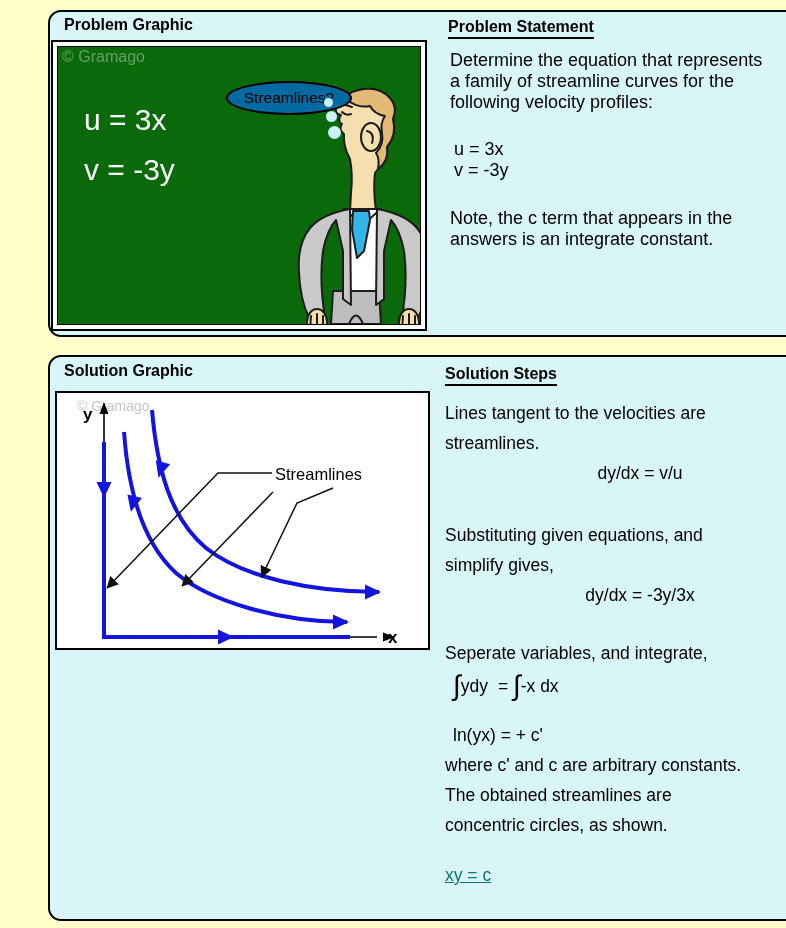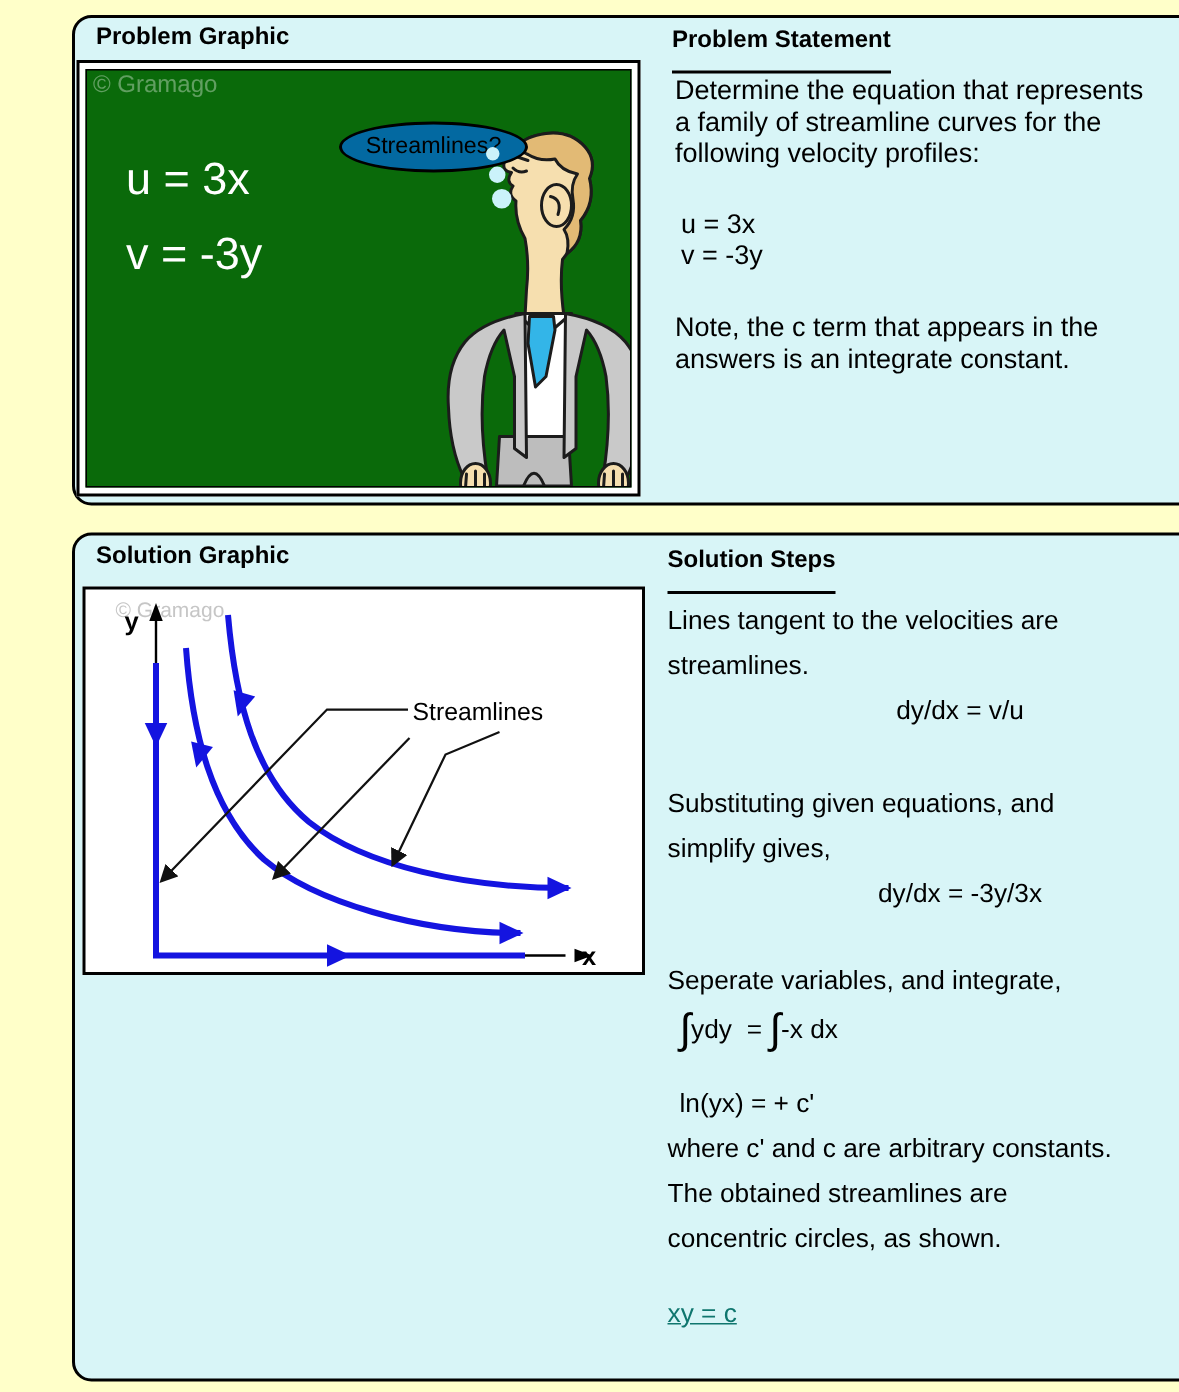--- a/index.html
+++ b/index.html
@@ -10,21 +10,21 @@
     color:#000;overflow:hidden;
   }
   *{box-sizing:border-box;}
   .panel{
     position:absolute;left:8px;width:771px;
     background:#D8F5F7;border:2px solid #000;border-radius:13px;margin-left:40px;
   }
   #panel-problem{top:10px;height:327px;}
   #panel-solution{top:355px;height:566px;}
   .panel-title{position:absolute;font-size:16px;font-weight:bold;white-space:nowrap;}
-  .underlined{border-bottom:2px solid #000;padding-bottom:11px;text-align:center;}
+  .underlined{border-bottom:2px solid #000;padding-bottom:1px;text-align:center;}
   
   #chalkboard{
     position:absolute;left:1px;top:28px;width:376px;height:291px;
     background:#fff;border:2px solid #000;padding:4px;
   }
   #board-green{
     position:relative;width:100%;height:100%;
     background:#0A6A0A;border:1px solid #000;overflow:hidden;
   }
   .board-watermark{position:absolute;left:4px;top:1px;font-size:16px;color:rgba(205,225,205,0.45);}

